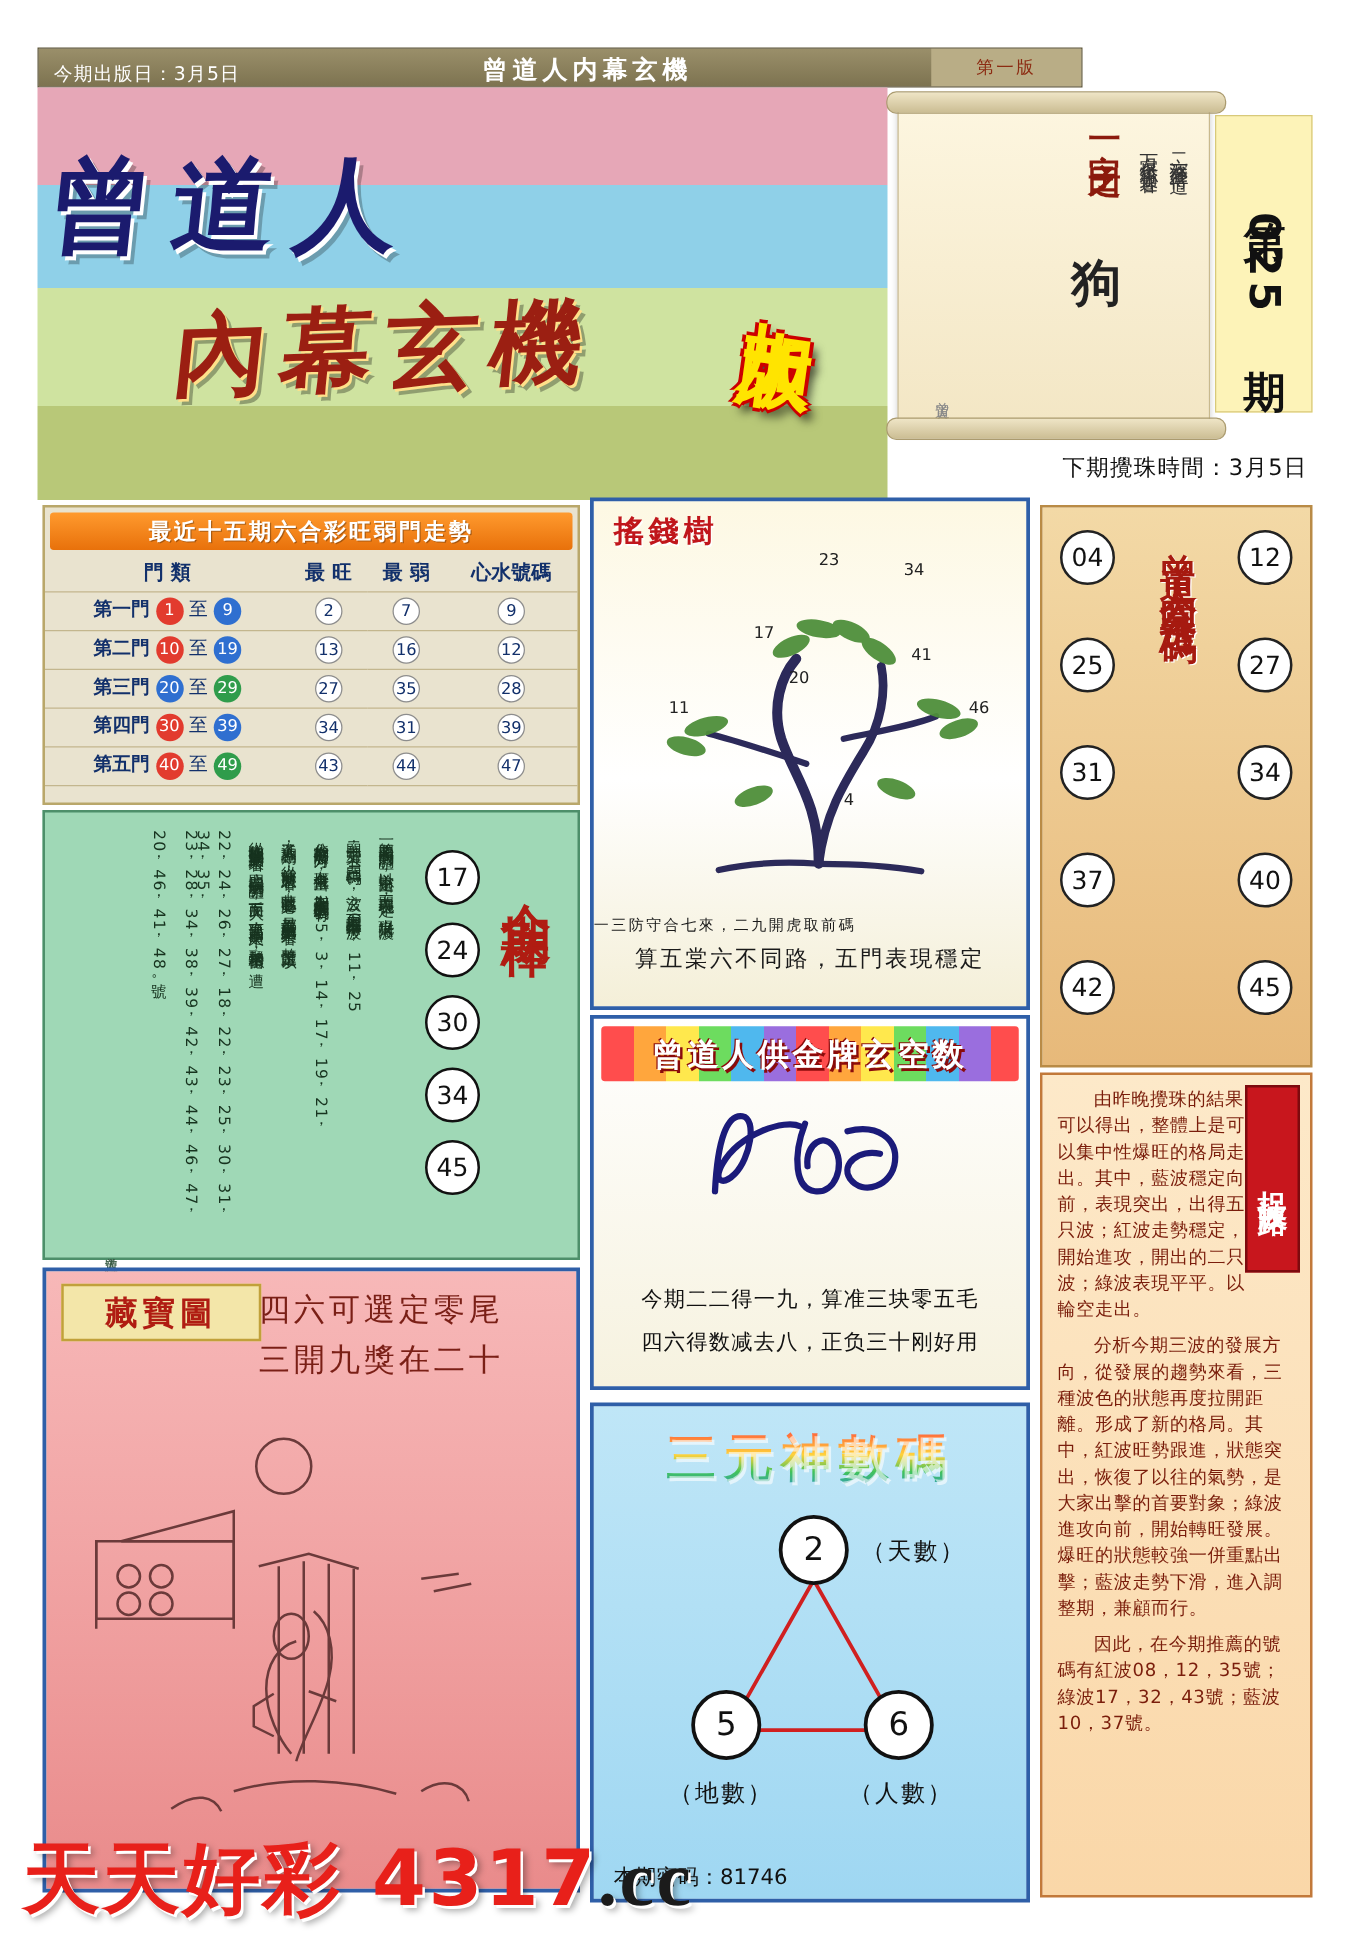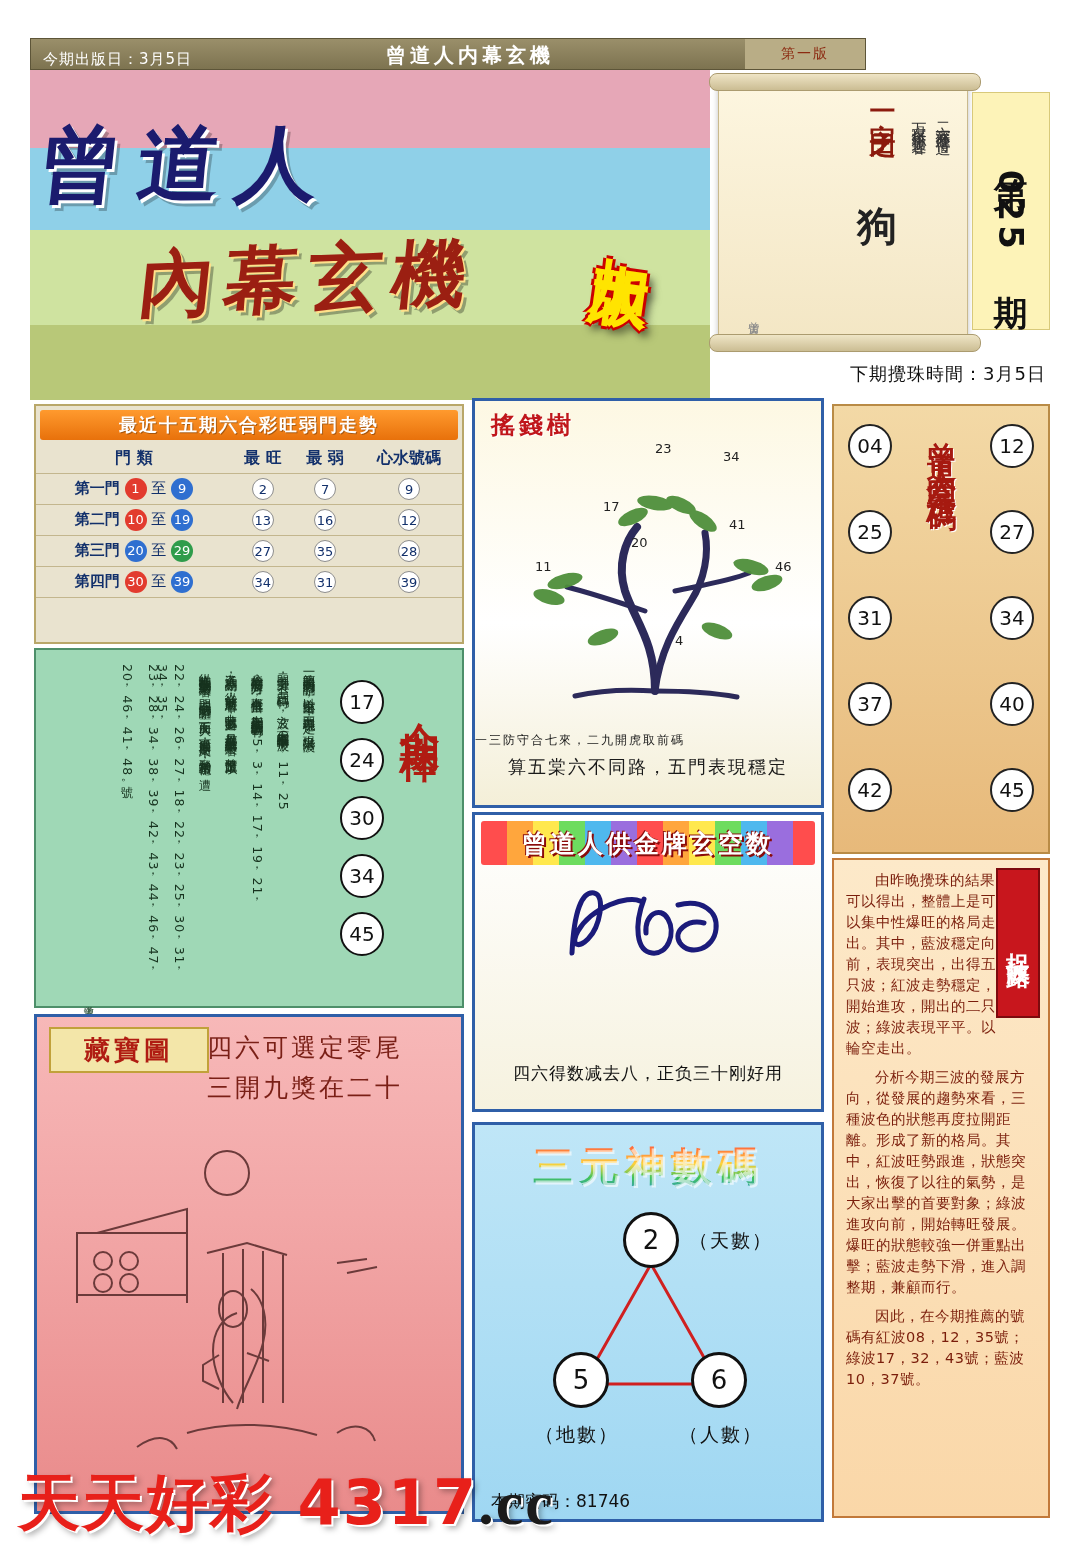--- a/index.html
+++ b/index.html
@@ -343,20 +343,26 @@
             <td><span class="ball w">27</span></td>
             <td><span class="ball w">35</span></td>
             <td><span class="ball w">28</span></td>
           </tr>
           <tr>
             <td><span class="gate">第四門</span> <span class="ball red">30</span> <span>至</span> <span class="ball blue">39</span></td>
             <td><span class="ball w">34</span></td>
             <td><span class="ball w">31</span></td>
             <td><span class="ball w">39</span></td>
           </tr>
+          <tr>
+            <td><span class="gate">第五門</span> <span class="ball red">40</span> <span>至</span> <span class="ball green">49</span></td>
+            <td><span class="ball w">43</span></td>
+            <td><span class="ball w">44</span></td>
+            <td><span class="ball w">47</span></td>
+          </tr>
         </tbody>
     </table>
   </div>
 
   <div class="tree">
     <h3>搖錢樹</h3>
     <svg class="treesvg" width="290" height="260" viewBox="0 0 290 260">
       <path d="M150 250 C150 200 130 180 120 150 C112 124 120 100 132 86" stroke="#2c2a5a" stroke-width="8" fill="none" stroke-linecap="round"></path>
       <path d="M150 250 C155 210 170 186 186 160 C200 138 204 112 200 92" stroke="#2c2a5a" stroke-width="7" fill="none" stroke-linecap="round"></path>
       <path d="M140 170 C110 160 86 152 62 146" stroke="#2c2a5a" stroke-width="5" fill="none" stroke-linecap="round"></path>
@@ -428,20 +434,21 @@
     <div class="banner">
       <span>曾道人供金牌玄空数</span>
     </div>
     <div class="scribble">
       <svg width="200" height="110" viewBox="0 0 200 110">
         <path d="M24 82 C26 40 34 20 46 22 C58 24 52 56 40 68 C30 78 22 74 30 60 C44 36 80 24 92 30" stroke="#1b1b7a" stroke-width="5" fill="none" stroke-linecap="round"></path>
         <path d="M96 28 C86 54 88 80 104 82 C120 84 128 62 120 48 C112 34 96 44 98 62" stroke="#1b1b7a" stroke-width="5" fill="none" stroke-linecap="round"></path>
         <path d="M130 34 C154 28 170 40 168 58 C166 78 142 86 132 72 C124 60 140 48 156 52" stroke="#1b1b7a" stroke-width="5" fill="none" stroke-linecap="round"></path>
       </svg>
     </div>
+    <div class="gl gl1">今期二二得一九，算准三块零五毛</div>
     <div class="gl gl2">四六得数减去八，正负三十刚好用</div>
   </div>
 
   <div class="wave">
     <div class="vbadge">
       <span>捉波路</span>
     </div>
     <p class="first">由昨晚攪珠的結果可以得出，整體上是可以集中性爆旺的格局走出。其中，藍波穩定向前，表現突出，出得五只波；紅波走勢穩定，開始進攻，開出的二只波；綠波表現平平。以輪空走出。</p>
     <p>分析今期三波的發展方向，從發展的趨勢來看，三種波色的狀態再度拉開距離。形成了新的格局。其中，紅波旺勢跟進，狀態突出，恢復了以往的氣勢，是大家出擊的首要對象；綠波進攻向前，開始轉旺發展。爆旺的狀態較強一併重點出擊；藍波走勢下滑，進入調整期，兼顧而行。</p>
     <p>因此，在今期推薦的號碼有紅波08，12，35號；綠波17，32，43號；藍波10，37號。</p>

